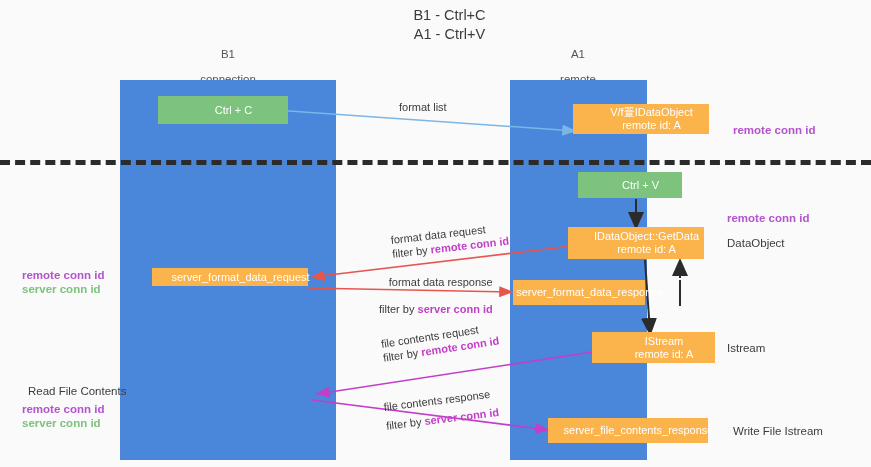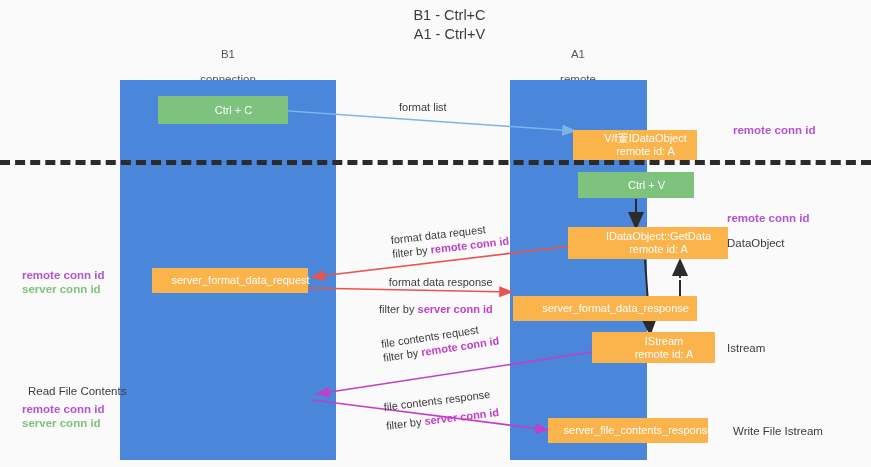--- a/index.html
+++ b/index.html
@@ -158,39 +158,39 @@
 
     <path d="M312 400 L548 430" stroke="#c23fc8" stroke-width="1.6" fill="none" marker-end="url(#ar-mag)"></path>
   </svg>
 
   <div class="dashline"></div>
 
   <div class="node green" style="left:158px; top:96px; width:130px; height:28px;">
     <span>Ctrl + C</span>
   </div>
 
-  <div class="node orange" style="left:573px; top:130px; width:124px; height:30px;">
+  <div class="node orange" style="left:573px; top:104px; width:136px; height:30px;">
     <span>V΀/f罿IDataObject</span>
     <span>remote id: A</span>
   </div>
 
-  <div class="node green" style="left:578px; top:172px; width:116px; height:26px;">
+  <div class="node green" style="left:578px; top:172px; width:104px; height:26px;">
     <span>Ctrl + V</span>
   </div>
 
-  <div class="node orange" style="left:568px; top:227px; width:160px; height:32px;">
+  <div class="node orange" style="left:568px; top:227px; width:136px; height:32px;">
     <span>IDataObject::GetData</span>
     <span>remote id: A</span>
   </div>
 
-  <div class="node orange" style="left:152px; top:268px; width:156px; height:25px;">
+  <div class="node orange" style="left:152px; top:268px; width:156px; height:18px;">
     <span>server_format_data_request</span>
   </div>
 
-  <div class="node orange" style="left:513px; top:280px; width:184px; height:25px;margin-top:16px;">
+  <div class="node orange" style="left:513px; top:280px; width:132px; height:25px;">
     <span>server_format_data_response</span>
   </div>
 
   <div class="node orange" style="left:592px; top:332px; width:123px; height:31px;">
     <span>IStream</span>
     <span>remote id: A</span>
   </div>
 
 
   <div class="node orange" style="left:548px; top:418px; width:160px; height:25px;">

